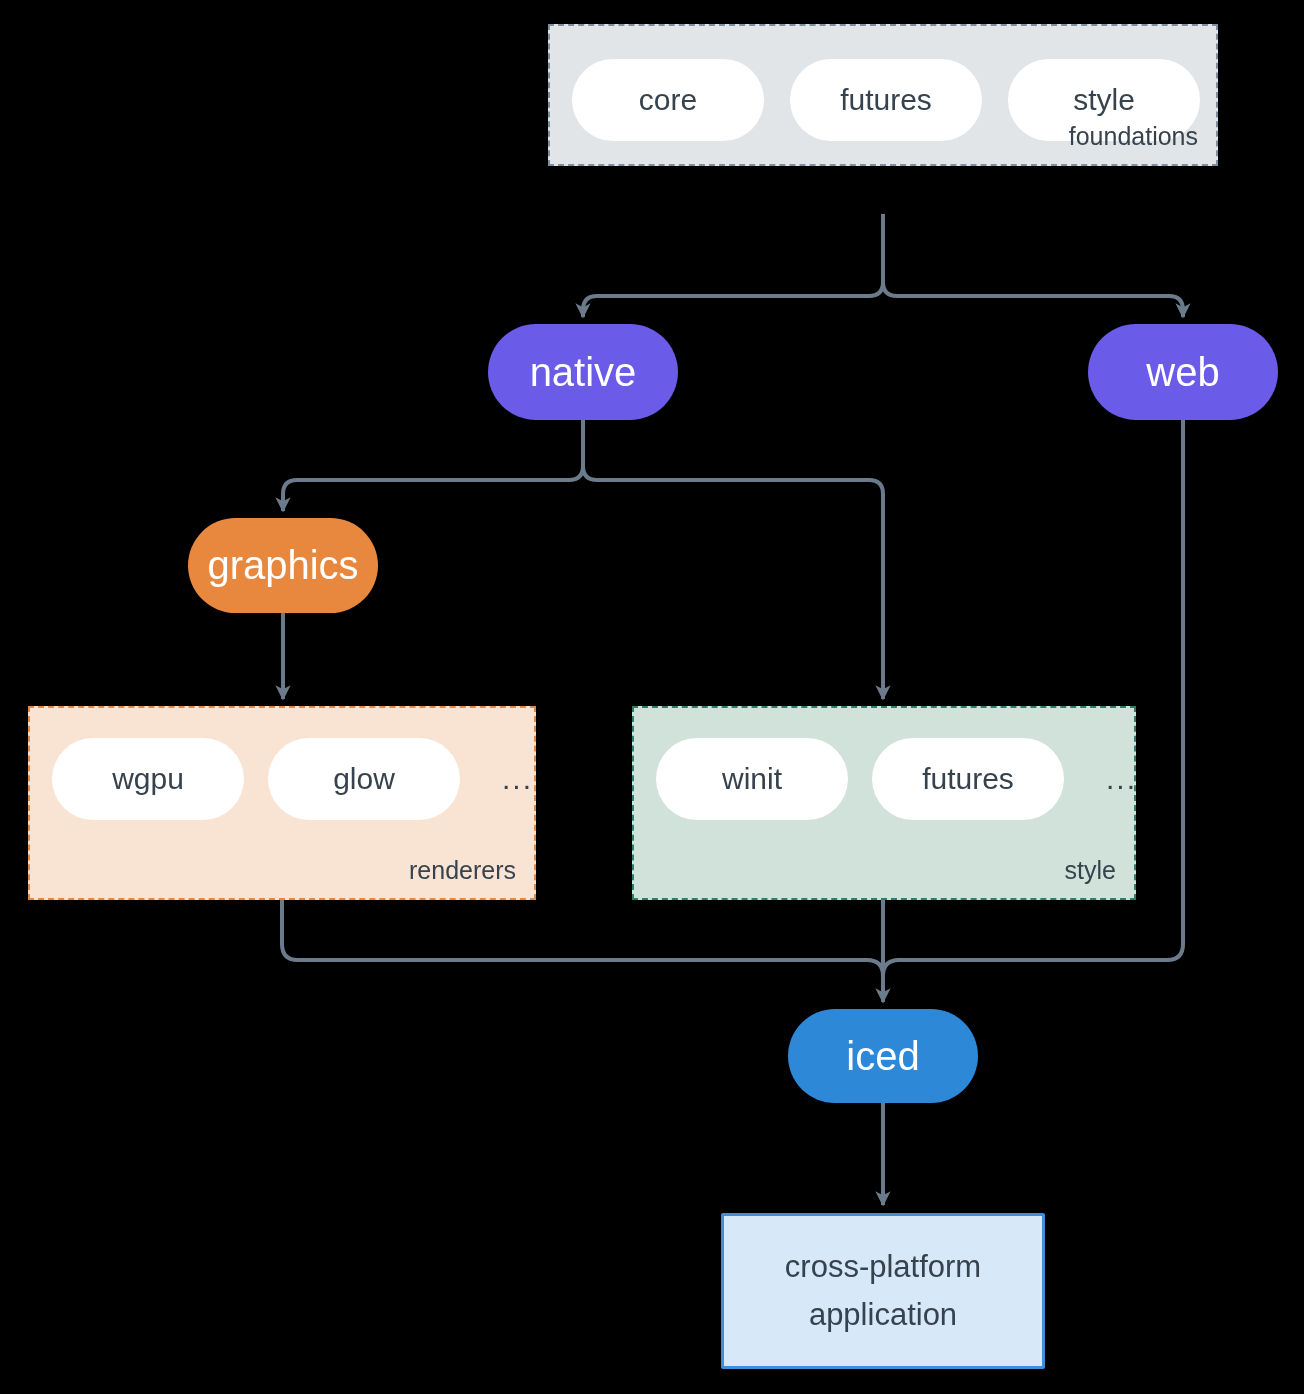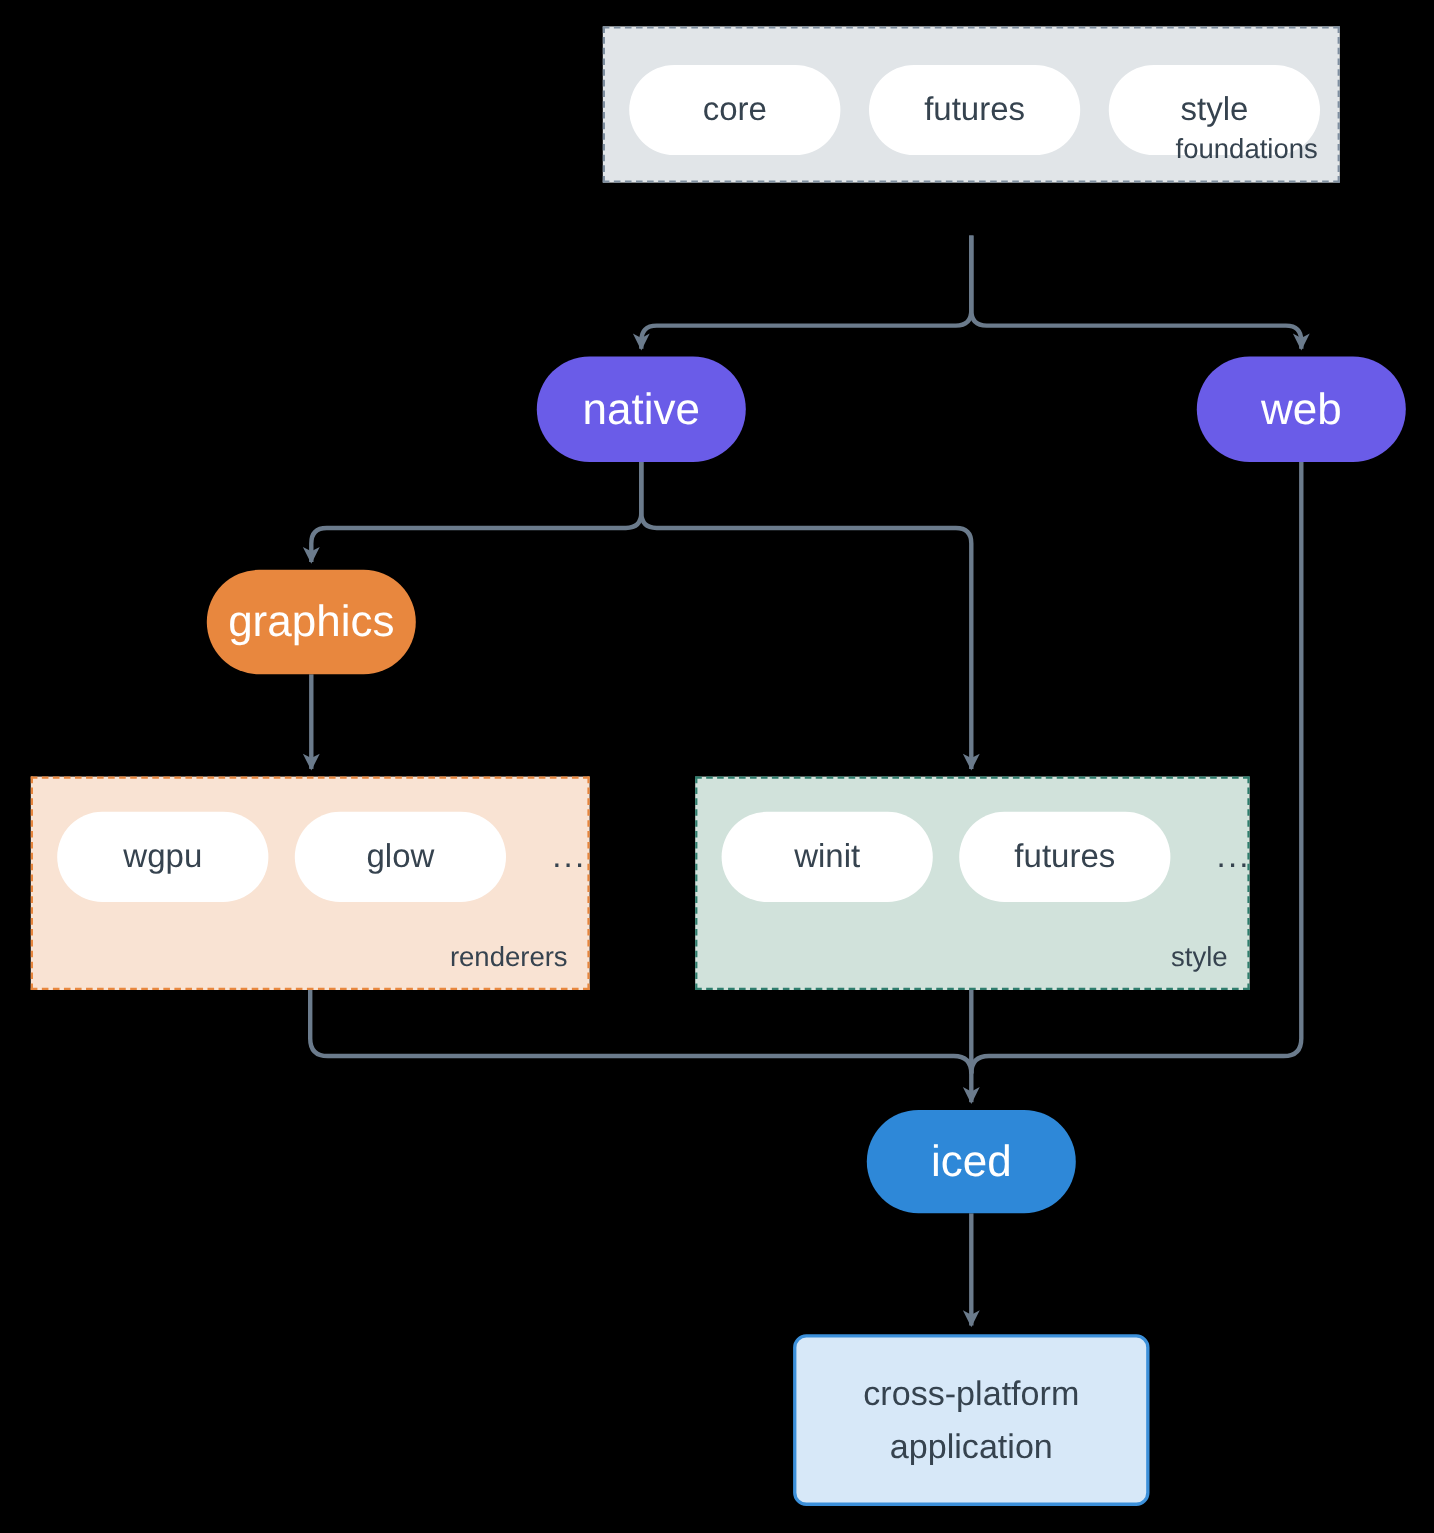--- a/index.html
+++ b/index.html
@@ -98,21 +98,21 @@
   #node-web    { left: 1088px; top: 324px; background: var(--purple); }
   #node-graphics { left: 188px; top: 518px; height: 95px; background: var(--orange); }
   #node-iced   { left: 788px; top: 1009px; height: 94px; background: var(--blue); }
   
   #app-box {
     position: absolute;
     left: 721px; top: 1213px; width: 324px; height: 156px;
     box-sizing: border-box;
     background: var(--app-fill);
     border: 3px solid var(--app-border);
-    border-radius: 12px;
+    border-radius: 2px;
     display: flex;
     flex-direction: column;
     align-items: center;
     justify-content: center;
     font-size: 31px;
     line-height: 1.55;
     color: var(--text-dark);
   }
 </style>
 </head>

